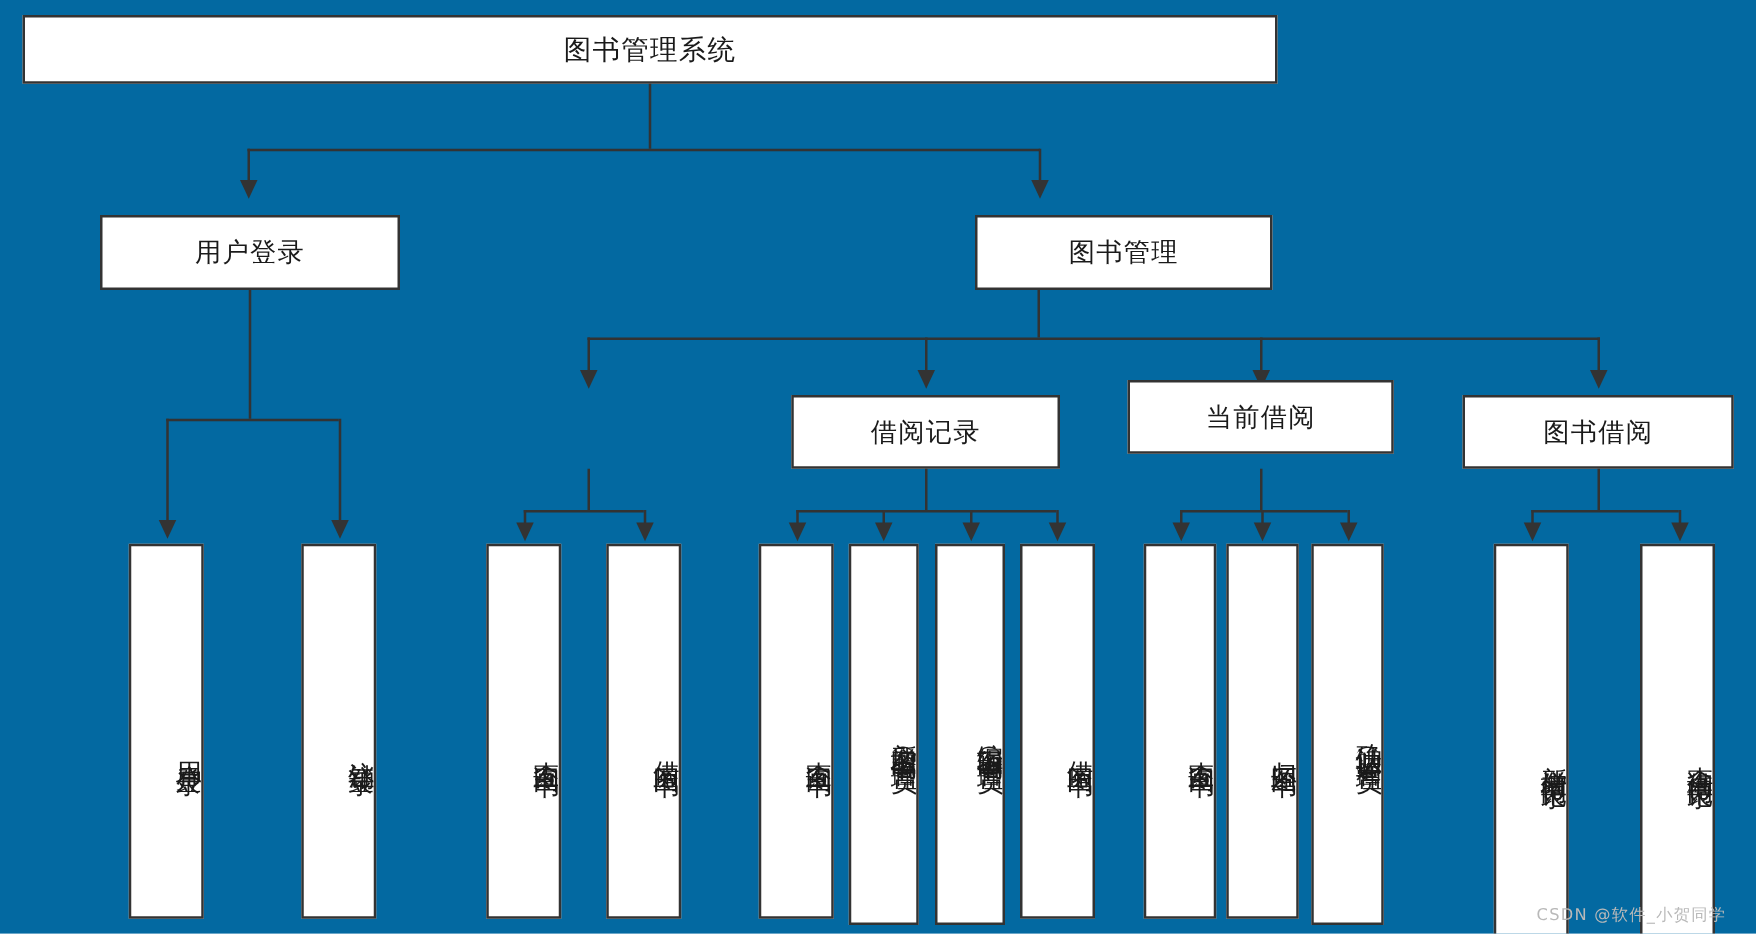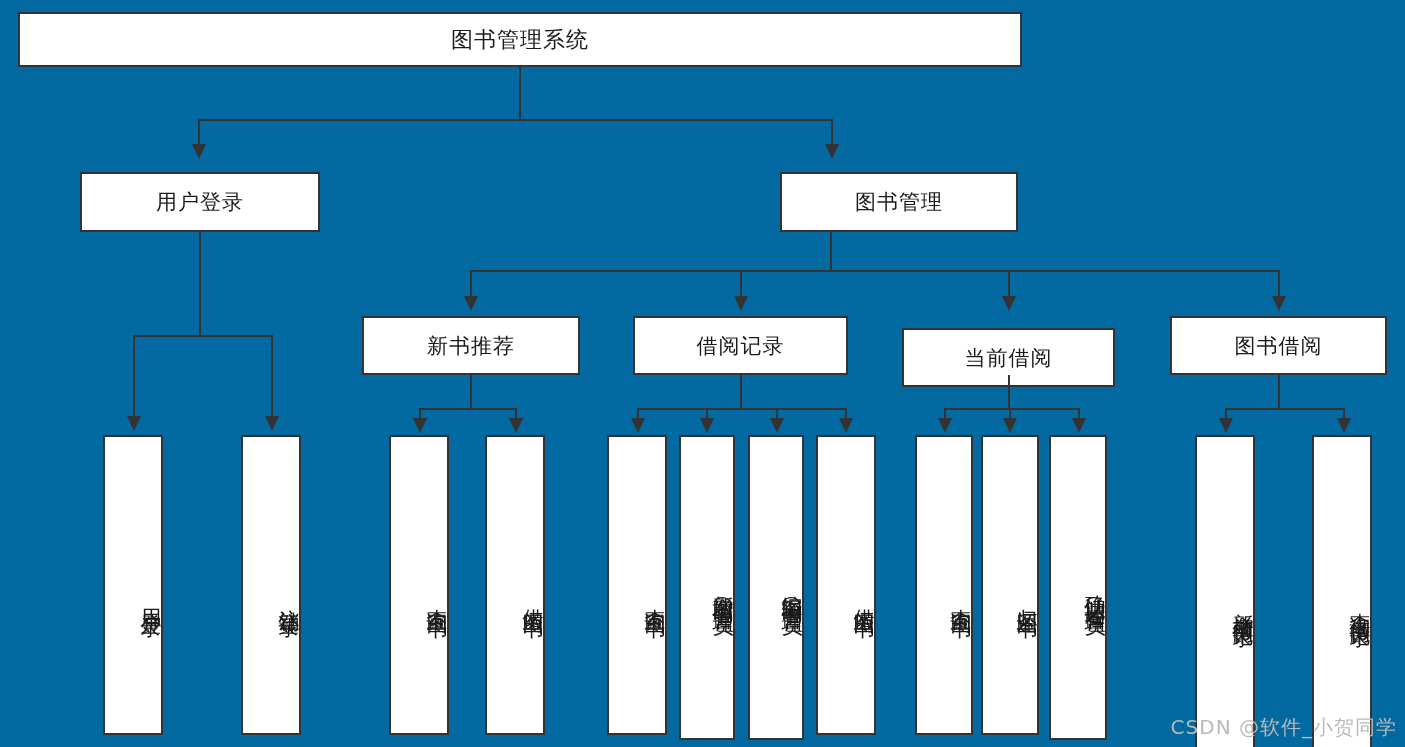--- a/index.html
+++ b/index.html
@@ -36,23 +36,23 @@
   .arrow{
     position:absolute;
     width:0;height:0;
     border-left:7px solid transparent;
     border-right:7px solid transparent;
     border-top:15px solid #333333;
   }
 
   .watermark{
     position:absolute;
-    right:8px;
+    right:24px;
     bottom:6px;
-    font-size:20px;
+    font-size:13px;
     color:#b9b9b9;
     letter-spacing:1px;
     white-space:nowrap;
     pointer-events:none;
   }
 </style>
 </head>
 <body>
 
 <div id="canvas">
@@ -87,27 +87,24 @@
   <div class="hline" style="left:470px; top:270px; width:810px;"></div>
   <div class="vline" style="left:470px; top:270px; height:28px;"></div>
   <div class="arrow" style="left:464px; top:296px;"></div>
   <div class="vline" style="left:740px; top:270px; height:28px;"></div>
   <div class="arrow" style="left:734px; top:296px;"></div>
   <div class="vline" style="left:1008px; top:270px; height:28px;"></div>
   <div class="arrow" style="left:1002px; top:296px;"></div>
   <div class="vline" style="left:1278px; top:270px; height:28px;"></div>
   <div class="arrow" style="left:1272px; top:296px;"></div>
 
-  <div class="node h" style="left:362px; top:316px; width:218px; height:59px;">
-    <span class="lbl">新书推荐</span>
-  </div>
   <div class="node h" style="left:633px; top:316px; width:215px; height:59px;">
     <span class="lbl">借阅记录</span>
   </div>
-  <div class="node h" style="left:902px; top:328px; width:213px; height:59px;text-align:center;">
+  <div class="node h" style="left:902px; top:304px; width:213px; height:59px;text-align:center;">
     <span class="lbl">当前借阅</span>
   </div>
   <div class="node h" style="left:1170px; top:316px; width:217px; height:59px;">
     <span class="lbl">图书借阅</span>
   </div>
 
   <div class="vline" style="left:470px; top:375px; height:33px;"></div>
   <div class="hline" style="left:419px; top:408px; width:96px;"></div>
   <div class="vline" style="left:419px; top:408px; height:12px;"></div>
   <div class="arrow" style="left:413px; top:418px;"></div>

